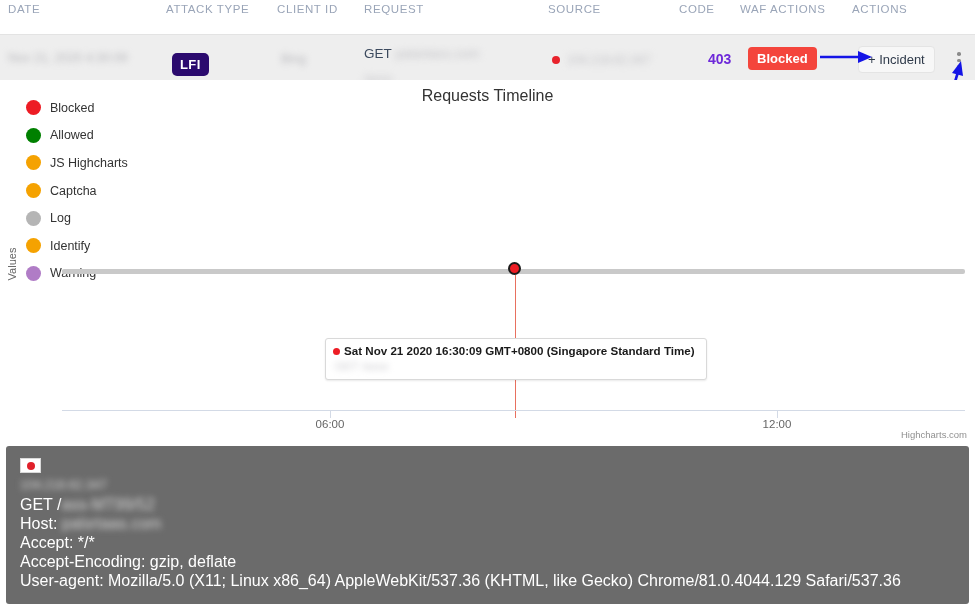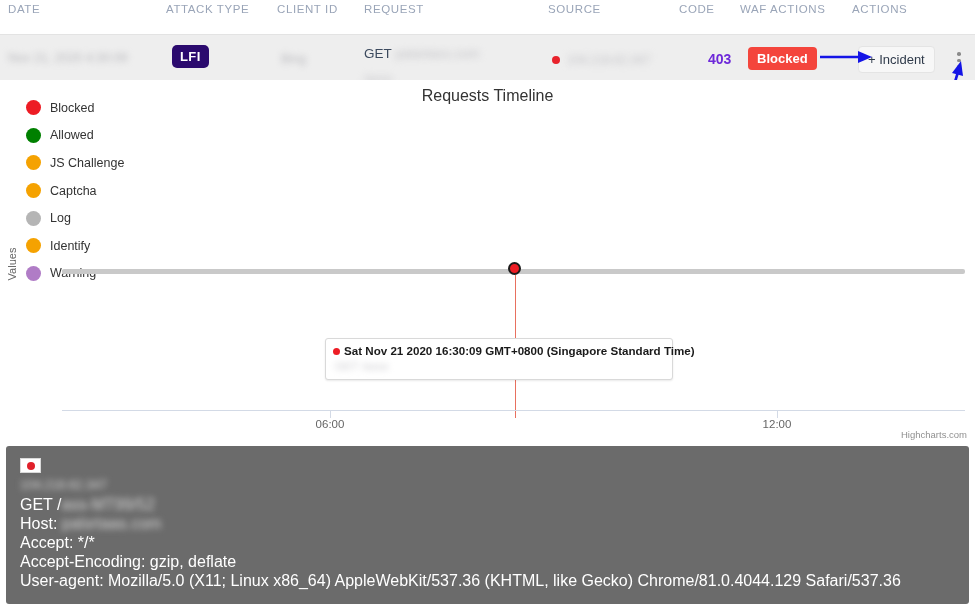--- a/index.html
+++ b/index.html
@@ -52,21 +52,21 @@
     background: #eeeeee;
     border-top: 1px solid #e3e3e3;
     border-bottom: 1px solid #dddddd;
   }
   .cell { position: absolute; font-size: 13px; color: #4a5568; white-space: nowrap; }
 
   .blur-s  { filter: blur(3.2px); color: #b9b9bd; }
   .blur-m  { filter: blur(3.6px); color: #c2c2c6; }
 
   .c-date    { left: 8px;  top: 16px; font-size: 12.5px; }
-  .c-attack  { left: 172px; top: 10px; }
+  .c-attack  { left: 172px; top: 18px; }
   .badge-lfi {
     display: inline-block;
     background: #2b0a6e;
     color: #ffffff;
     font-size: 13px;
     font-weight: 700;
     letter-spacing: 0.4px;
     padding: 5px 8px;
     border-radius: 5px;
     line-height: 1;
@@ -204,21 +204,21 @@
     left: 515px;
     top: 195px;
     width: 1.4px;
     height: 143px;
     background: #e8705f;
   }
   .tooltip {
     position: absolute;
     left: 325px;
     top: 258px;
-    width: 348px;
+    width: 382px;
     height: 42px;
     background: #ffffff;
     border: 1px solid #d9d9d9;
     border-radius: 3px;
     box-shadow: 0 1px 2px rgba(0,0,0,0.09);
     padding: 5px 21px 0 7px;
     box-sizing: border-box;
   }
   .tt-line1 {
     font-size: 11.6px;
@@ -394,21 +394,21 @@
     <div class="legend-item">
       <span class="legend-dot" style="background: rgb(237, 28, 36);"></span>
       <span class="legend-label">Blocked</span>
     </div>
     <div class="legend-item">
       <span class="legend-dot" style="background: rgb(0, 128, 0);"></span>
       <span class="legend-label">Allowed</span>
     </div>
     <div class="legend-item">
       <span class="legend-dot" style="background: rgb(245, 162, 1);"></span>
-      <span class="legend-label">JS Challenge</span>
+      <span class="legend-label">JS Highcharts</span>
     </div>
     <div class="legend-item">
       <span class="legend-dot" style="background: rgb(245, 162, 1);"></span>
       <span class="legend-label">Captcha</span>
     </div>
     <div class="legend-item">
       <span class="legend-dot" style="background: rgb(181, 181, 181);"></span>
       <span class="legend-label">Log</span>
     </div>
     <div class="legend-item">

